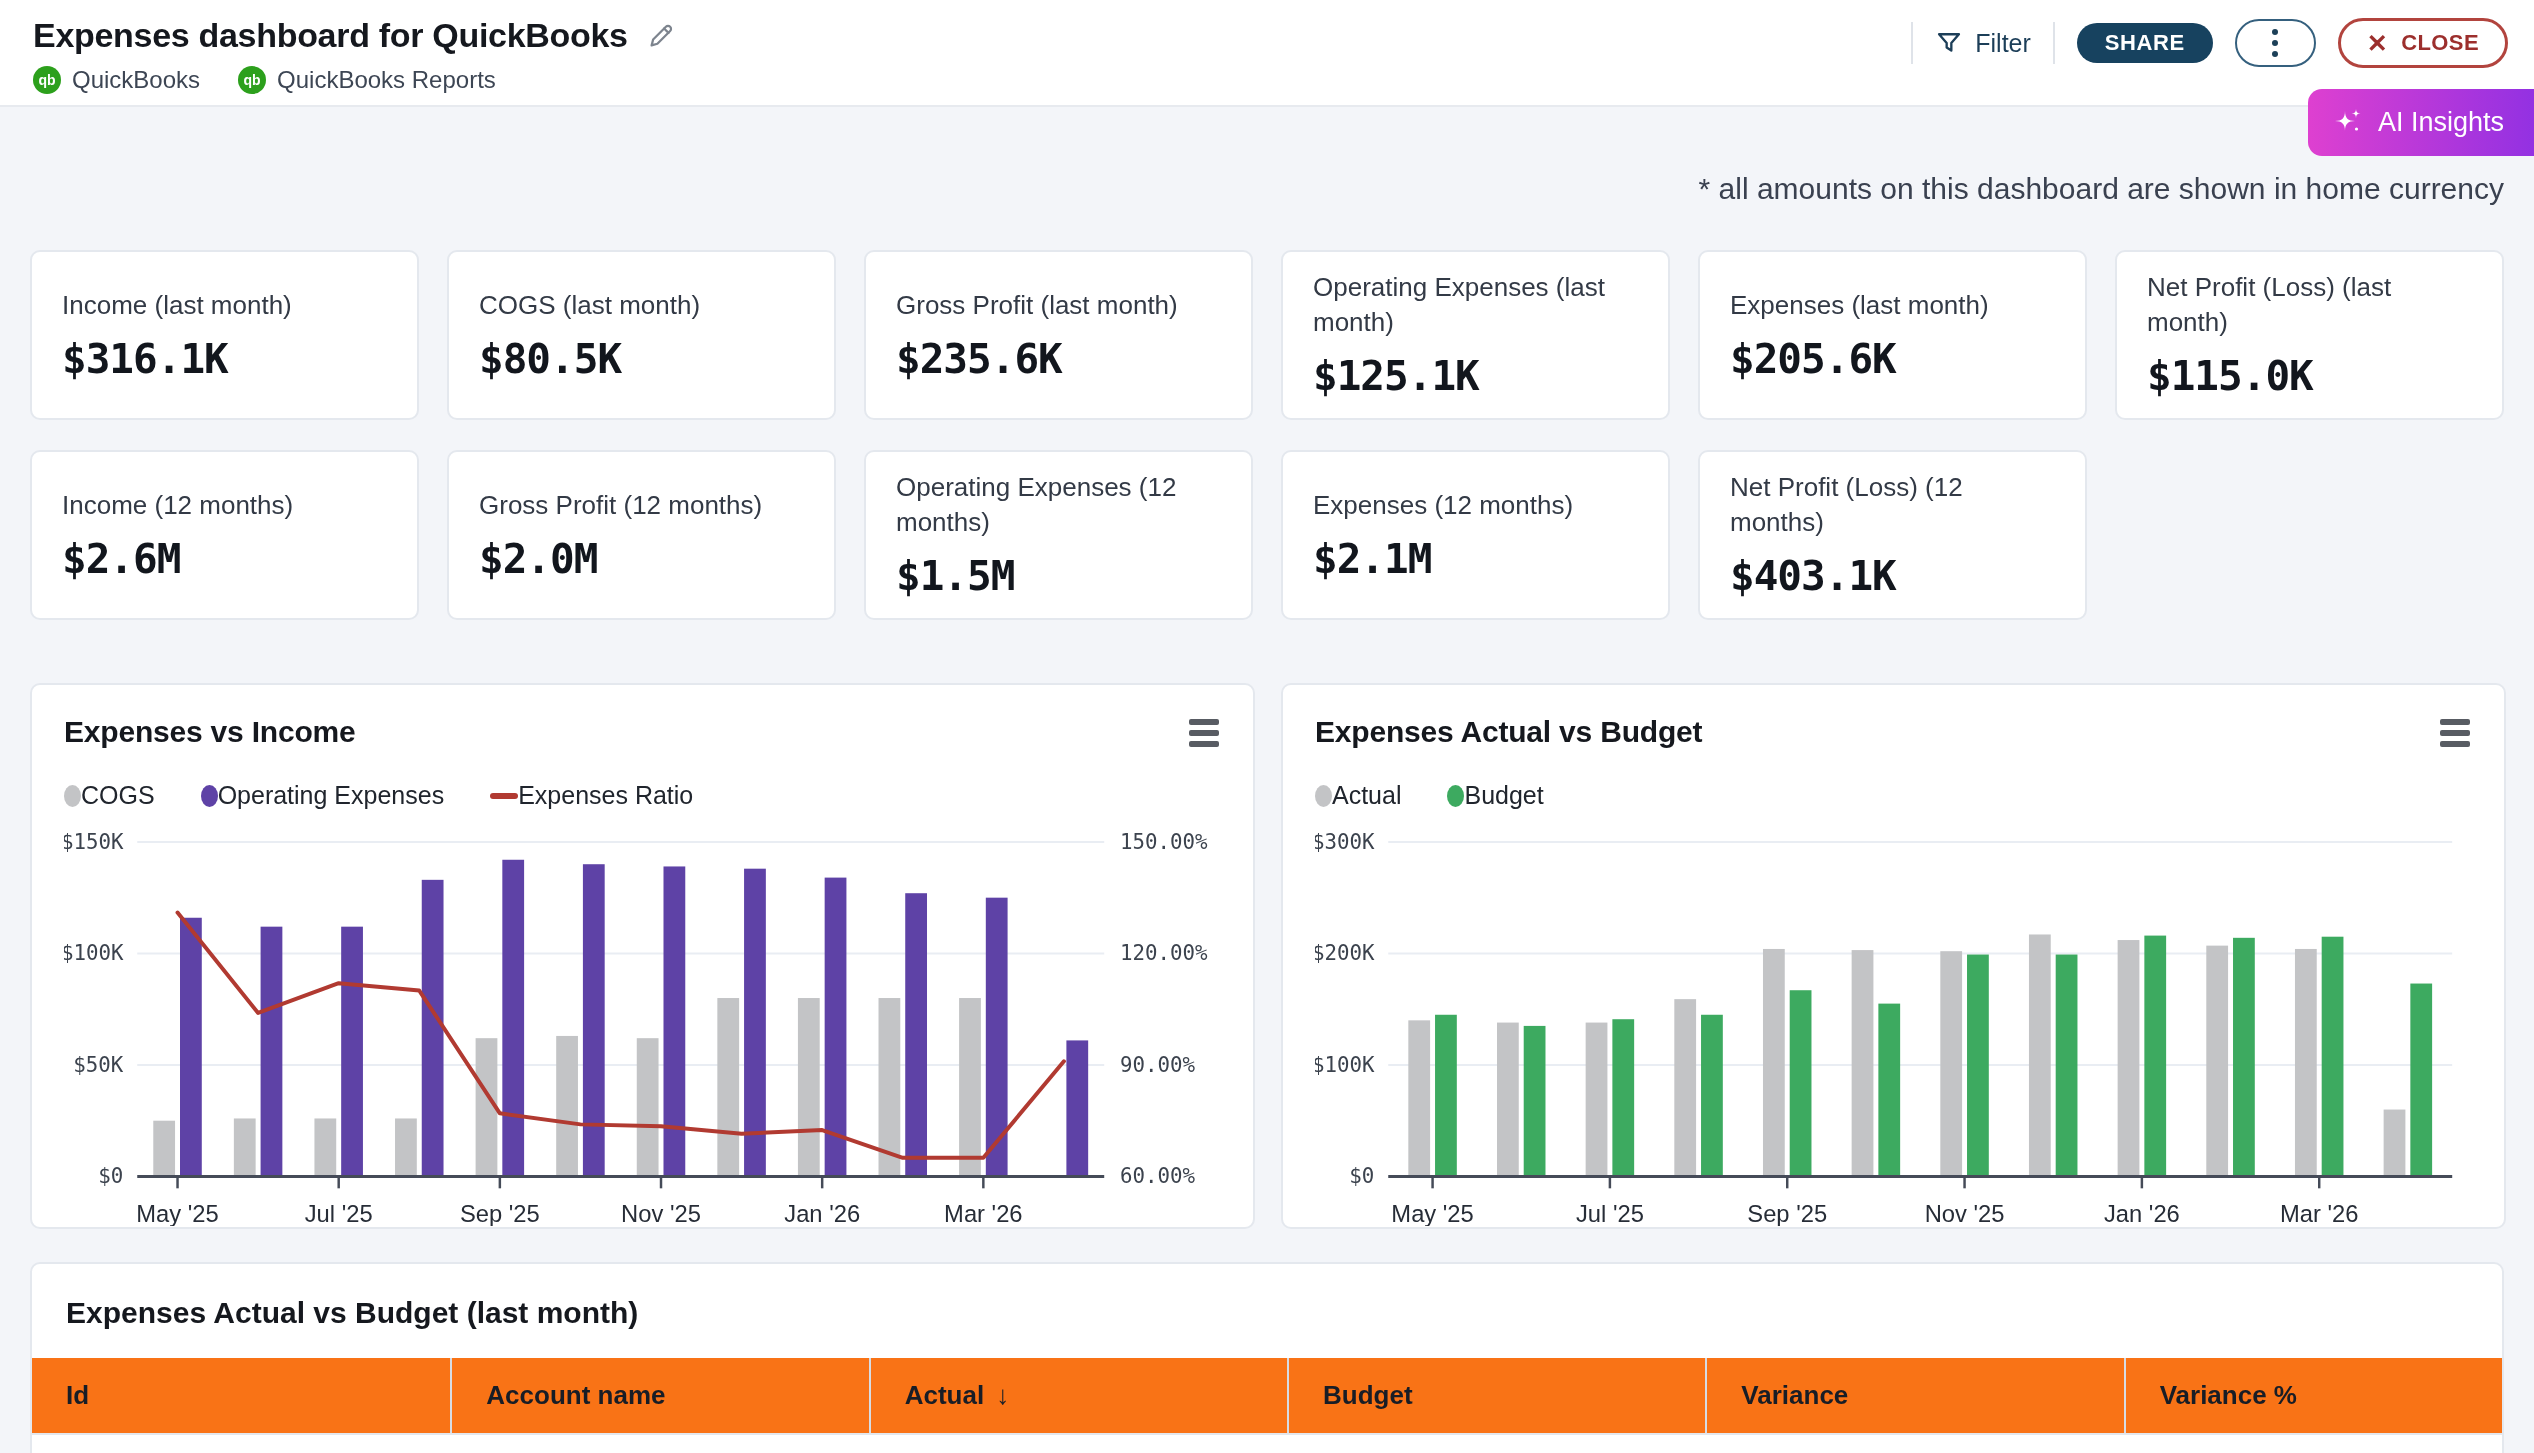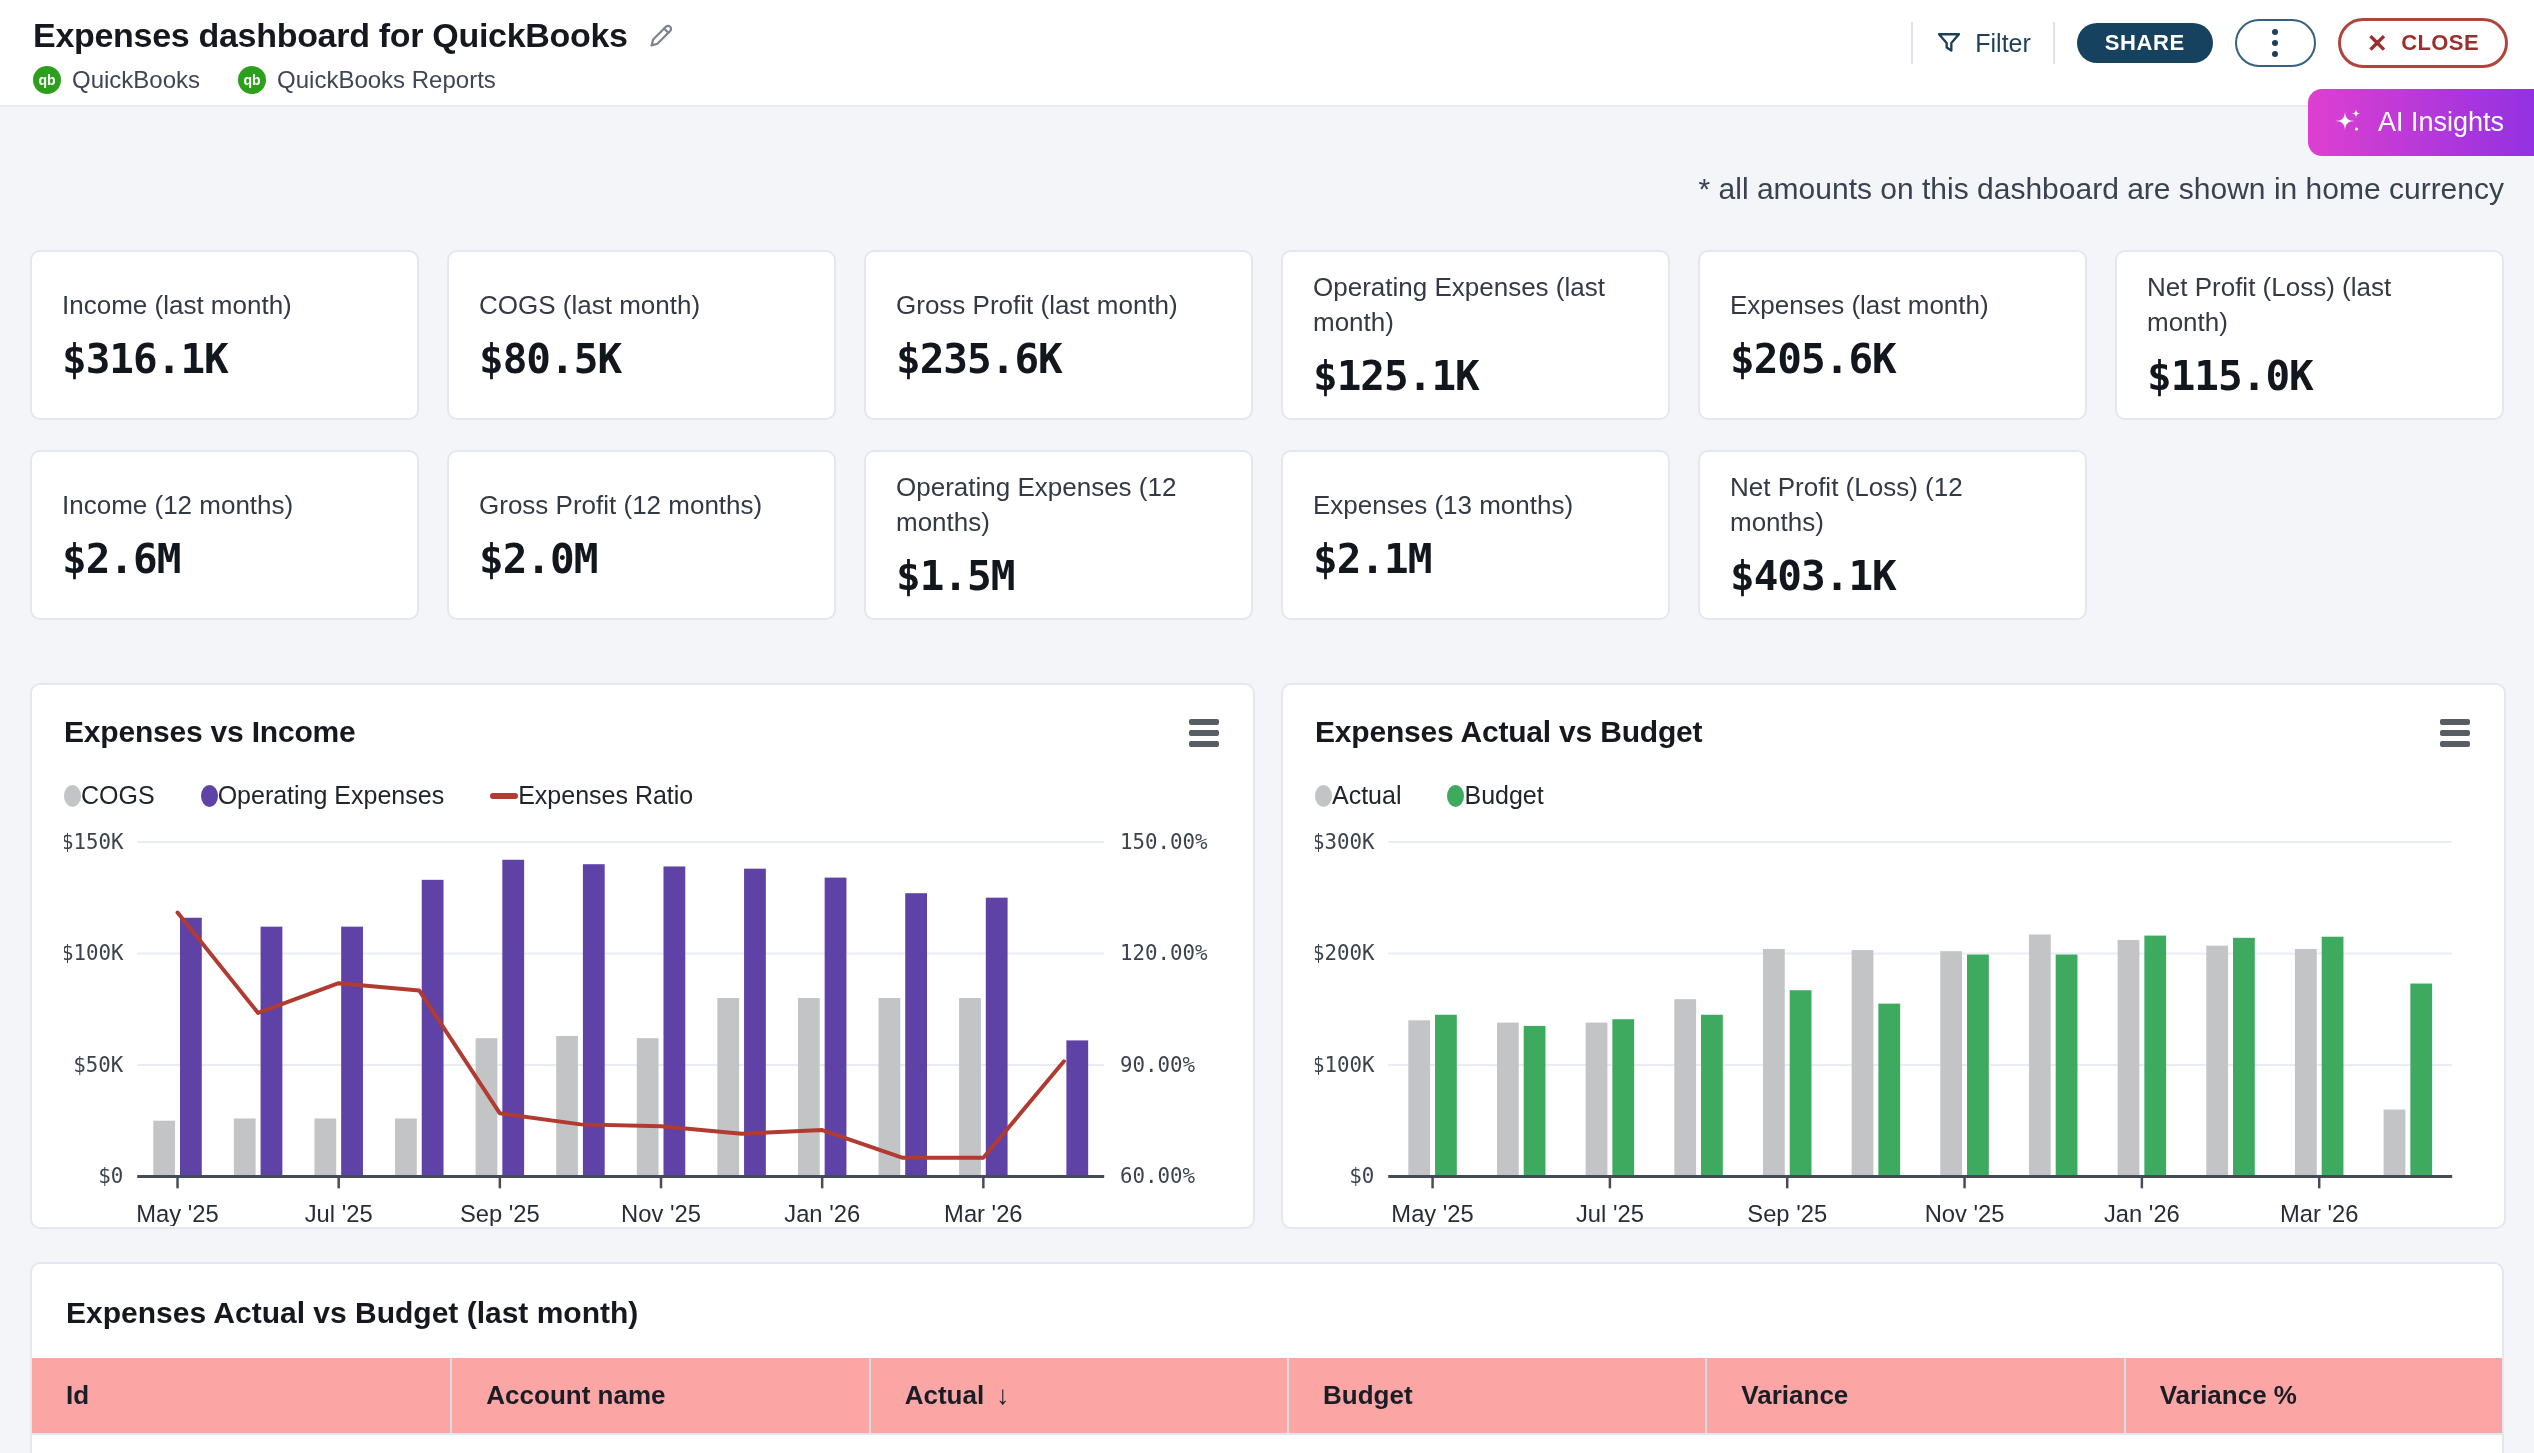--- a/index.html
+++ b/index.html
@@ -68,21 +68,21 @@
   .lg-oval { width:17px; height:22px; border-radius:50%; flex:none; }
   .lg-line { width:28px; height:6px; border-radius:3px; flex:none; }
   .plot-wrap { margin-top:18px; }
   svg text.ylab { font-family:"DejaVu Sans Mono", monospace; font-size:21px; fill:#3c434e; }
   svg text.xlab { font-family:"Liberation Sans", sans-serif; font-size:24px; fill:#272d37; }
 
   
   .table-card { background:#fff; border:2px solid #e4e8ee; border-radius:10px; margin-top:33px;
     padding-top:32px; height:302px; overflow:hidden; }
   .table-title { font-size:30px; font-weight:700; color:#15181e; padding:0 34px; margin-bottom:28px; }
-  .t-head { display:grid; grid-template-columns:repeat(6,1fr); background:#fca5a5;gap:40px; }
+  .t-head { display:grid; grid-template-columns:repeat(6,1fr); background:#f97316;gap:40px; }
   .t-hcell { padding:22px 10px 22px 34px; font-size:26px; font-weight:700; color:#181d26;
     display:flex; align-items:center; gap:12px; cursor:pointer; }
   .t-hcell + .t-hcell { border-left:2px solid #d7dce4; }
   .sort-icon { font-size:26px; font-weight:400; color:#1a1f28; }
   .t-row { display:grid; grid-template-columns:repeat(6,1fr); border-top:2px solid #e3e7ed;
     border-bottom:2px solid #e3e7ed; background:#fff; }
   .t-cell { padding:23px 10px 23px 34px; font-size:26px; color:#4d525c; }
 </style>
 </head>
 <body>
@@ -177,21 +177,21 @@
       </article>
       <article class="kpi-card">
         <div class="kpi-label">Gross Profit (12 months)</div>
         <div class="kpi-value">$2.0M</div>
       </article>
       <article class="kpi-card">
         <div class="kpi-label">Operating Expenses (12 months)</div>
         <div class="kpi-value">$1.5M</div>
       </article>
       <article class="kpi-card">
-        <div class="kpi-label">Expenses (13 months)</div>
+        <div class="kpi-label">Expenses (12 months)</div>
         <div class="kpi-value">$2.1M</div>
       </article>
       <article class="kpi-card">
         <div class="kpi-label">Net Profit (Loss) (12 months)</div>
         <div class="kpi-value">$403.1K</div>
       </article>
     </section>
 
   <section class="charts-row">
     <article class="chart-card">

